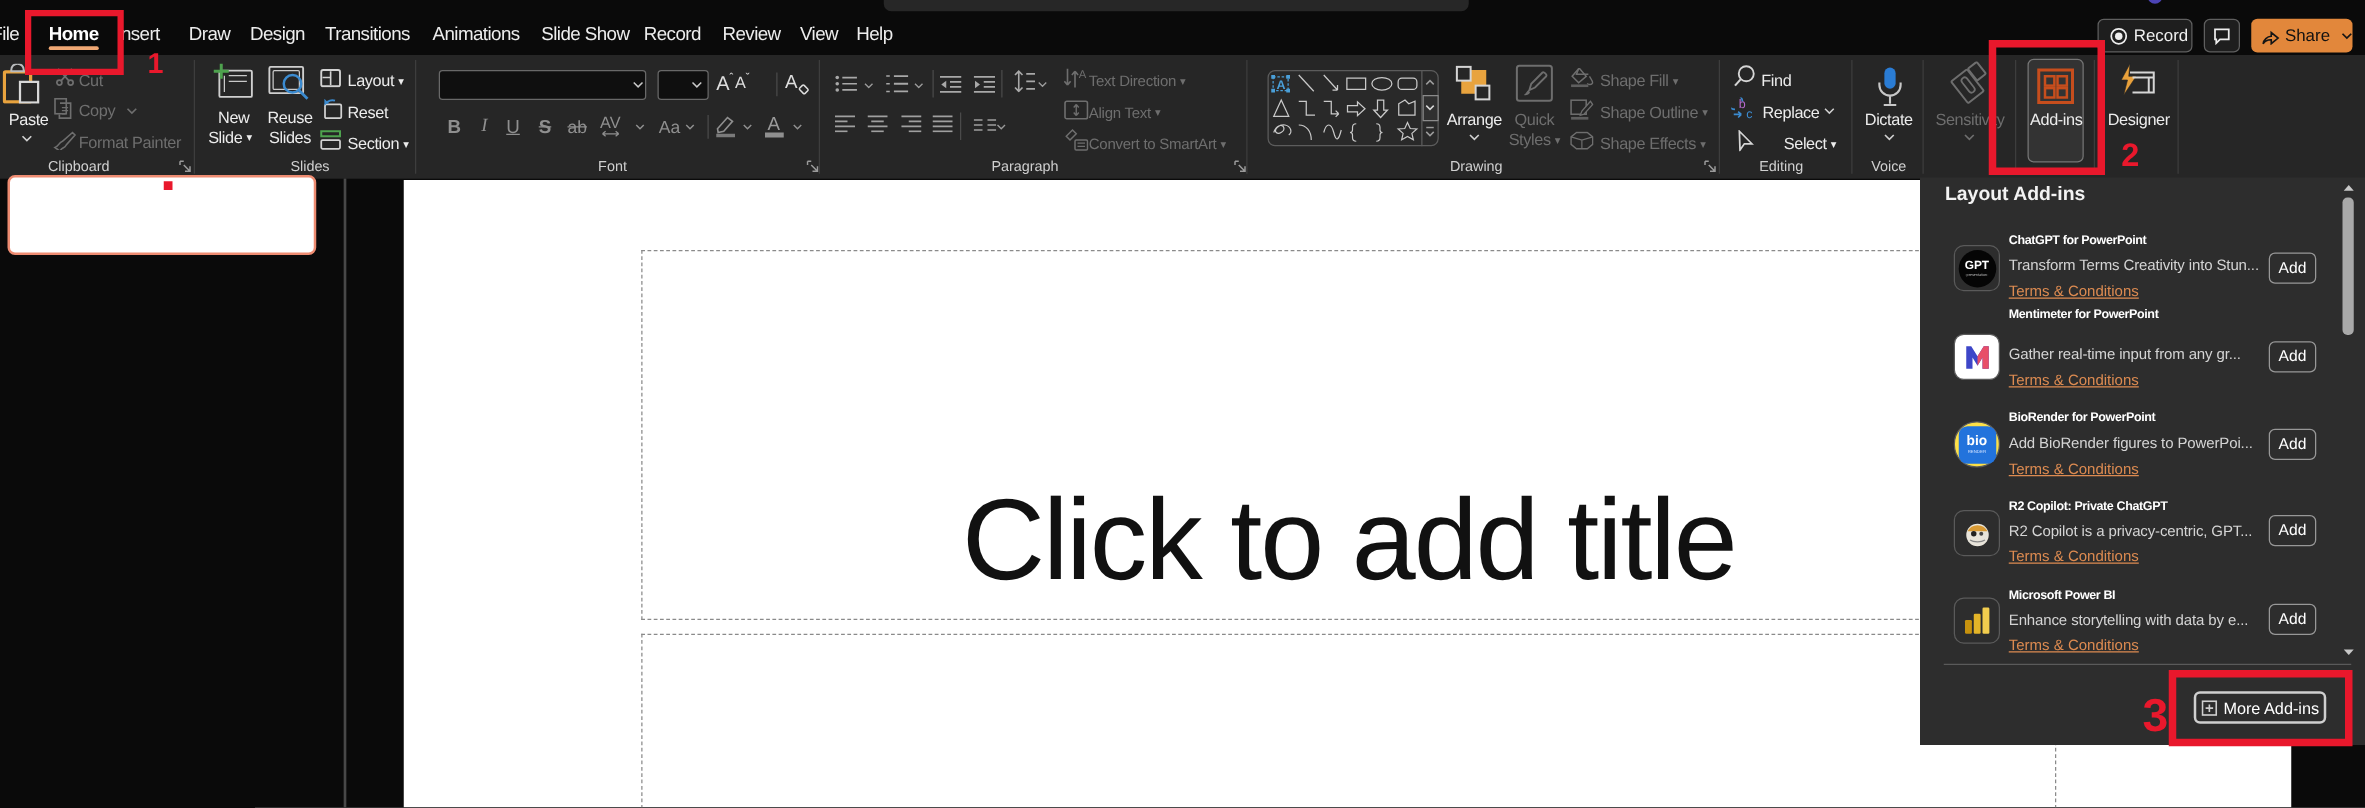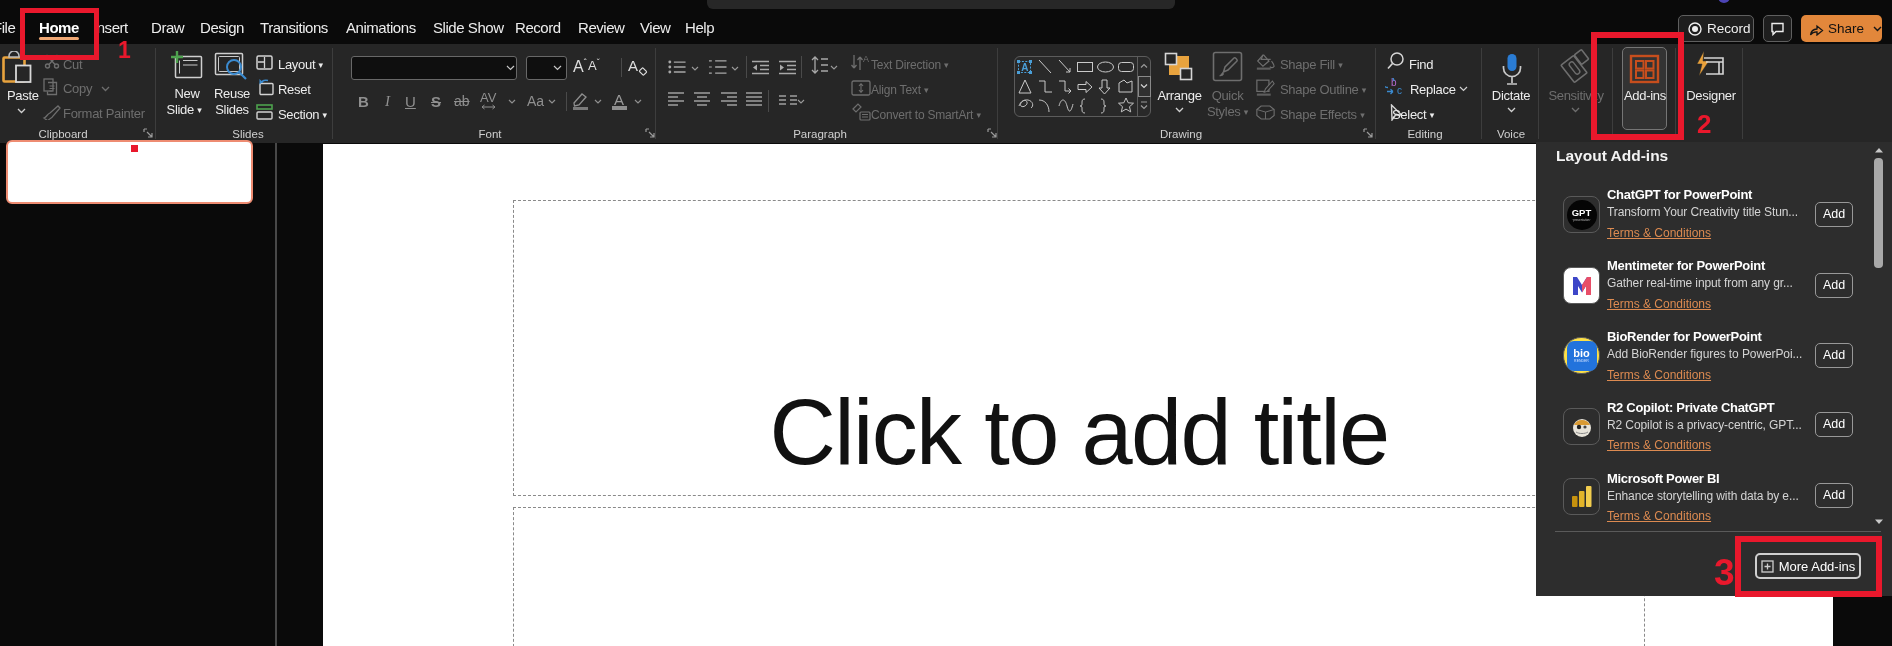--- a/index.html
+++ b/index.html
@@ -27,21 +27,21 @@
   
   #thumbpane { position:absolute; left:0; top:143px; width:275px; height:503px; background:#0a0a0a; }
   #thumbdiv { position:absolute; left:275px; top:143px; width:2px; height:503px; background:#484848; }
   #workspace { position:absolute; left:277px; top:143px; width:1615px; height:503px; background:#0a0a0a; }
   #slide { position:absolute; left:323px; top:144px; width:1510px; height:502px; background:#fff; }
   #thumb { position:absolute; left:6px; top:140px; width:247px; height:64px; background:#fff;
            border:2px solid #ee8c72; border-radius:6px; }
   .ph { position:absolute; border:1px dashed #8a8a8a; }
   
   #panel { position:absolute; left:1536px; top:142px; width:356px; height:454px; background:#2d2d2d; }
-  .item-title { position:absolute; font-size:13px; letter-spacing:-0.3px; font-weight:bold; color:#fff; white-space:nowrap; }
+  .item-title { position:absolute; font-size:10px; letter-spacing:-0.3px; font-weight:bold; color:#fff; white-space:nowrap; }
   .item-sub { position:absolute; font-size:12px; letter-spacing:-0.1px; color:#d4d4d4; white-space:nowrap; }
   .item-terms { position:absolute; font-size:12px; color:#dd8b51; text-decoration:underline; white-space:nowrap; }
   .addbtn { position:absolute; left:279px; width:38px; height:25px; border:1px solid #989898; border-radius:5px;
             color:#fff; font-size:12.5px; text-align:center; line-height:23px; }
   .iconbox { position:absolute; left:27px; width:37px; height:37px; border:1px solid #5a5a5a; border-radius:8px;
              display:flex; align-items:center; justify-content:center; }
   
   .redrect { position:absolute; border:6px solid #e9182c; }
   .redlabel { position:absolute; color:#e9182c; font-weight:bold; }
 </style>
@@ -369,21 +369,21 @@
     <text x="12" y="16" font-size="10" fill="#3b8bd0" font-family="Liberation Sans">c</text>
     <path d="M9 3A6 6 0 103 9.5M2 13.5h6M8 13.5l-2.5-2.2M8 13.5L5.5 16" stroke="#3b8bd0" stroke-width="1.3" fill="none"></path>
   </svg>
   <div class="ribtxt" style="left:1410px; top:82px;">Replace</div>
   <svg class="abs" style="left:1459px; top:86px;" width="9" height="6" viewBox="0 0 9 6">
       <path d="M1 1l3.5 3.5L8 1" stroke="#d0d0d0" stroke-width="1.2" fill="none"></path>
     </svg>
   <svg class="abs" style="left:1390px; top:104px;" width="14" height="17" viewBox="0 0 14 17">
     <path d="M1.5 1l10 10h-6l-3.5 5z" fill="none" stroke="#d5d5d5" stroke-width="1.4"></path>
   </svg>
-  <div class="ribtxt" style="left:1392px; top:107px;">Select <b>▾</b></div>
+  <div class="ribtxt" style="left:1427px; top:107px;">Select <b>▾</b></div>
   <div class="glabel" style="left:1385px; width:80px;">Editing</div>
   <div class="vsep" style="left:1481px;"></div>
 
   <svg class="abs" style="left:1501px; top:53px;" width="22" height="33" viewBox="0 0 22 33">
     <rect x="6.5" y="1" width="9" height="17" rx="4.5" fill="#2a7cd4"></rect>
     <path d="M2.5 13v2a8.5 8.5 0 0017 0v-2M11 24v6M6 31h10" stroke="#c8c8c8" stroke-width="1.7" fill="none"></path>
   </svg>
   <div class="ribtxt" style="left:1487px; top:88px; width:48px; text-align:center;">Dictate</div>
   <svg class="abs" style="left:1507px; top:107px;" width="9" height="6" viewBox="0 0 9 6">
       <path d="M1 1l3.5 3.5L8 1" stroke="#d0d0d0" stroke-width="1.3" fill="none"></path>
@@ -433,31 +433,31 @@
   <div id="panel">
     <div class="abs" style="left:20px; top:5px; font-size:15.5px; font-weight:bold; color:#f3f3f3;">Layout Add-ins</div>
 
     <div class="iconbox" style="top:54px; background:#2d2d2d;">
         <div style="width:30px; height:30px; background:#050505; border-radius:50%; display:flex; align-items:center; justify-content:center; flex-direction:column;">
         <div style="font-size:9.5px; font-weight:bold; color:#fff; line-height:10px;">GPT</div>
         <div style="font-size:3px; color:#bbb; line-height:4px;">·presentation·</div>
       </div>
     </div>
     <div class="item-title" style="left:71px; top:45px;">ChatGPT for PowerPoint</div>
-    <div class="item-sub" style="left:71px; top:63px;">Transform Your Creativity title Stun...</div>
+    <div class="item-sub" style="left:71px; top:63px;">Transform Terms Creativity into Stun...</div>
     <div class="item-terms" style="left:71px; top:84px;">Terms &amp; Conditions</div>
     <div class="addbtn" style="top:60px;">Add</div>
 
     <div class="iconbox" style="top:125px; background:#fff;">
       <svg width="24" height="24" viewBox="0 0 24 24">
         <path d="M3 21V3h4l5 8 5-8h4v18h-5v-9l-4 6.5L8 12v9z" fill="#3d46c8"></path>
         <path d="M12 11l5-8h4v18h-5v-9l-4 6.5z" fill="#e84e68"></path>
       </svg>
     </div>
-    <div class="item-title" style="left:71px; top:116px;text-align:center;">Mentimeter for PowerPoint</div>
+    <div class="item-title" style="left:71px; top:104px;text-align:center;">Mentimeter for PowerPoint</div>
     <div class="item-sub" style="left:71px; top:134px;">Gather real-time input from any gr...</div>
     <div class="item-terms" style="left:71px; top:155px;">Terms &amp; Conditions</div>
     <div class="addbtn" style="top:131px;">Add</div>
 
     <div class="iconbox" style="top:195px; background:#fde047;border-radius:18px;">
       <div style="width:30px; height:30px; background:#2273dc; border-radius:7px; display:flex; align-items:center; justify-content:center; flex-direction:column;">
         <div style="font-size:11px; font-weight:bold; color:#fff; line-height:11px;">bio</div>
         <div style="font-size:3.5px; color:#cfe0ff;">RENDER</div>
       </div>
     </div>

